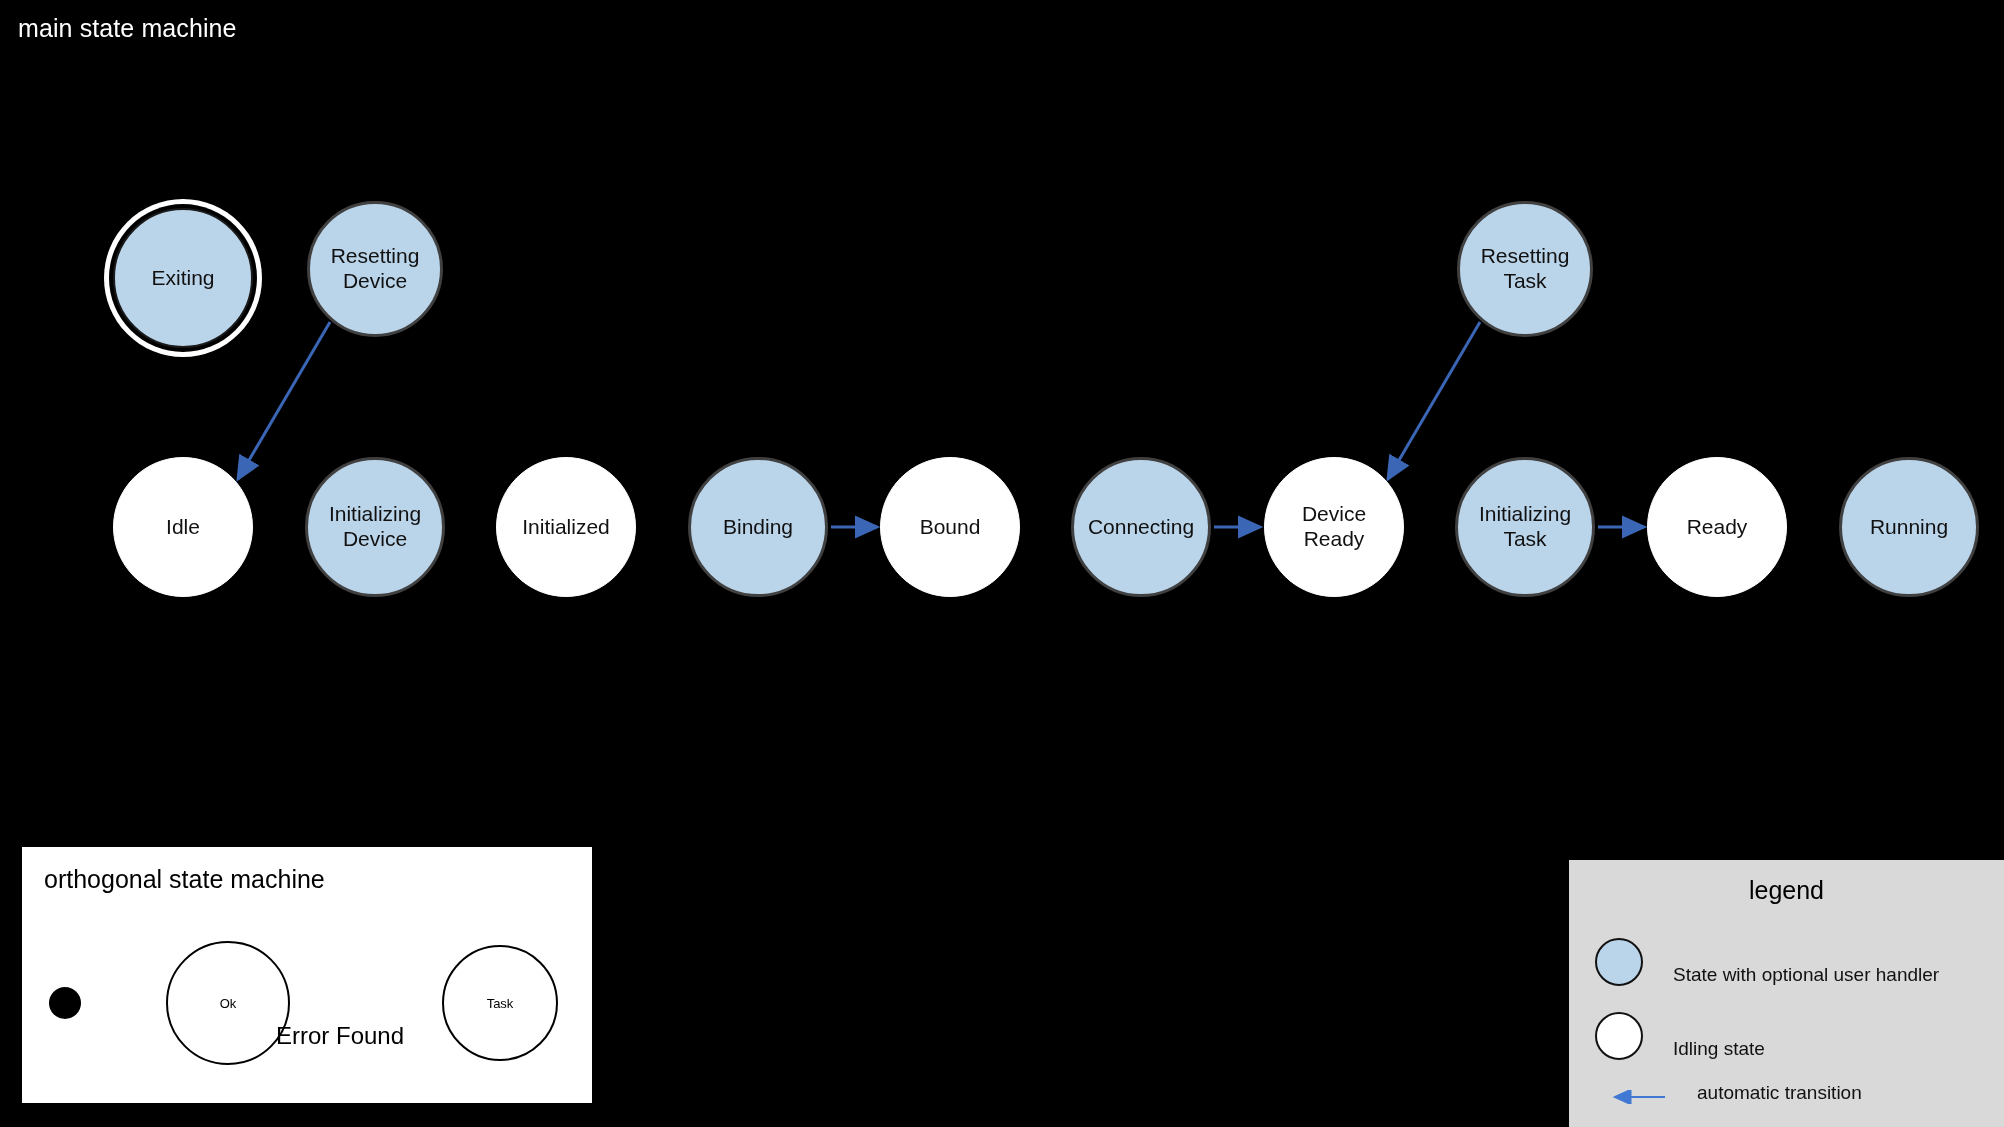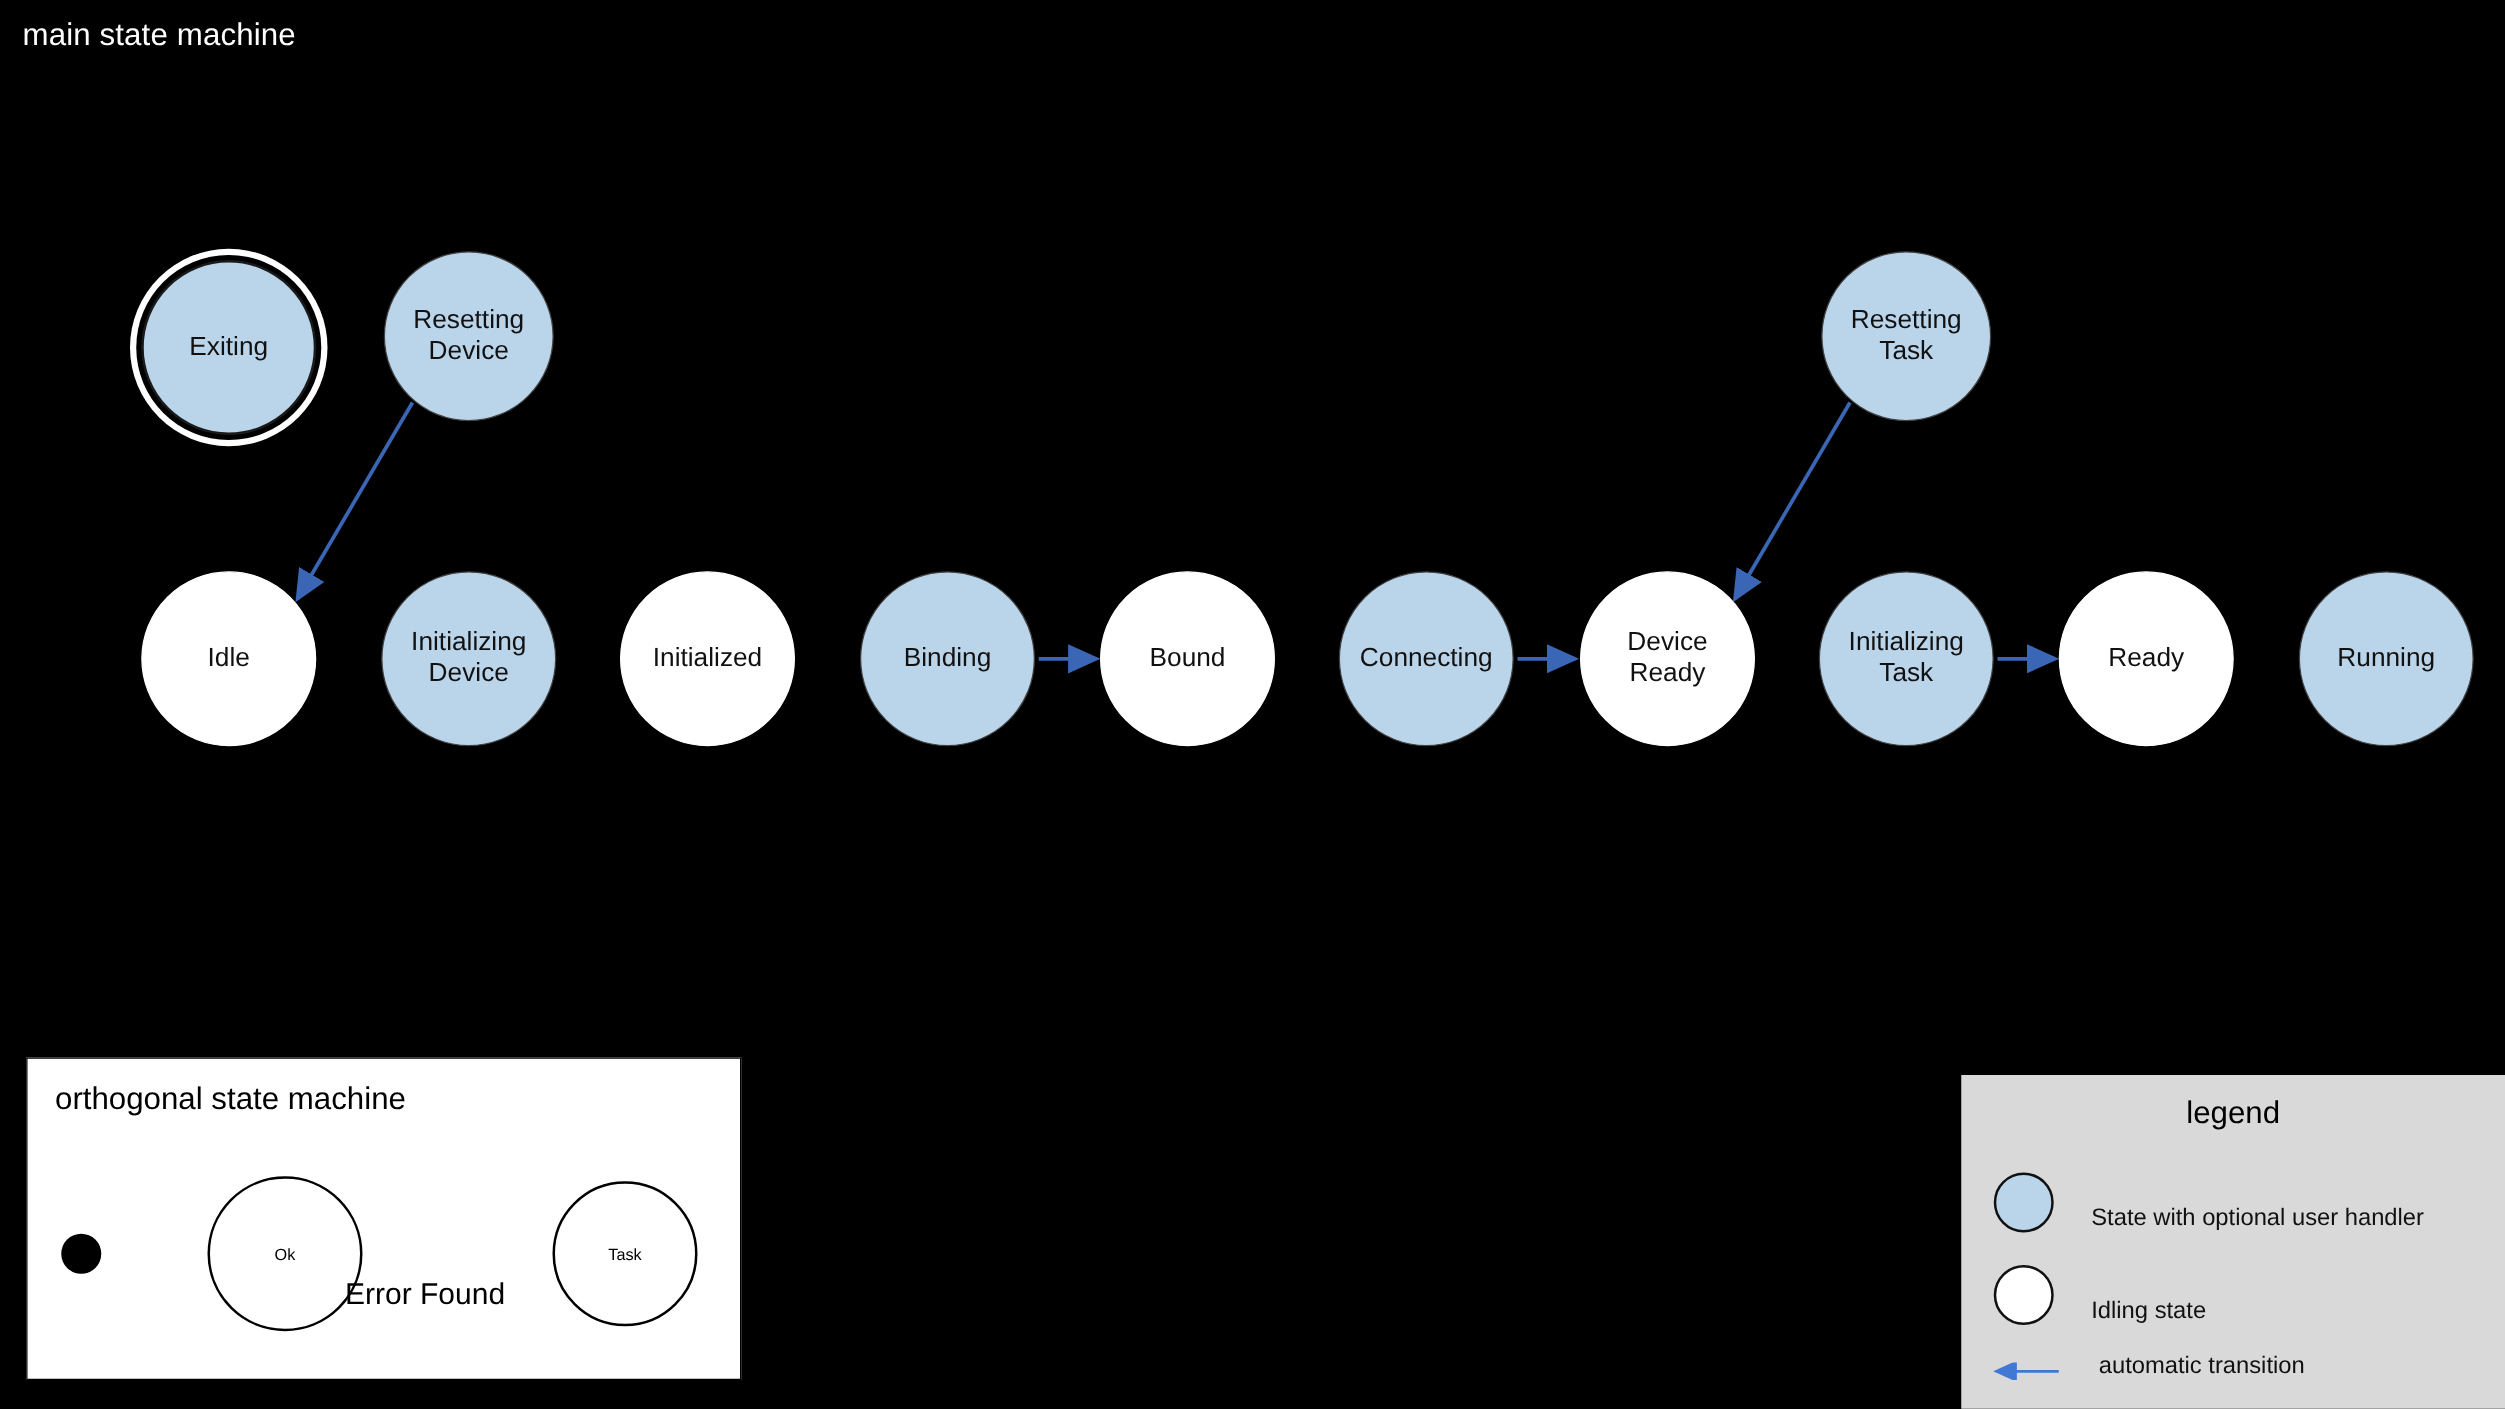--- a/index.html
+++ b/index.html
@@ -55,21 +55,21 @@
     box-sizing: border-box;
     user-select: none;
   }
   .node .node-label {
     display: block;
     padding: 0 4px;
     white-space: pre-line;
   }
   .node.handler {
     background: #bad4ea;
-    border: 1px solid #404040;
+    border: 3px solid #404040;
   }
   .node.idling {
     background: #ffffff;
     border: 1px solid #ffffff;
   }
   
   .node.final {
     background: #bad4ea;
     border: 2px solid #1a1a1a;
     box-shadow: 0 0 0 4px #000000, 0 0 0 9px #ffffff;
@@ -254,21 +254,21 @@
   <div class="legend-panel" id="legend-panel" style="left: 1569px; top: 860px; width: 435px; height: 267px;">
     <div class="legend-title">legend</div>
     <div class="legend-row" style="left:26px; top:78px;">
       <span class="legend-swatch handler"></span>
       <span class="legend-text">State with optional user handler</span>
     </div>
     <div class="legend-row" style="left:26px; top:152px;">
       <span class="legend-swatch idling"></span>
       <span class="legend-text">Idling state</span>
     </div>
-    <div class="legend-row" style="left:18px; top:222px;">
+    <div class="legend-row" style="left:36px; top:222px;">
       <span class="legend-arrow">
         <svg width="62" height="14" viewBox="0 0 62 14" xmlns="http://www.w3.org/2000/svg">
           <line x1="60" y1="7" x2="10" y2="7" stroke="#4178d4" stroke-width="2.2" marker-end="url(#legend-arrowhead)"></line>
           <defs>
             <marker id="legend-arrowhead" markerWidth="9" markerHeight="9" refX="7.5" refY="4.5" orient="auto" markerUnits="strokeWidth">
               <path d="M0,0.6 L8.6,4.5 L0,8.4 z" fill="#4178d4"></path>
             </marker>
           </defs>
         </svg>
       </span>

